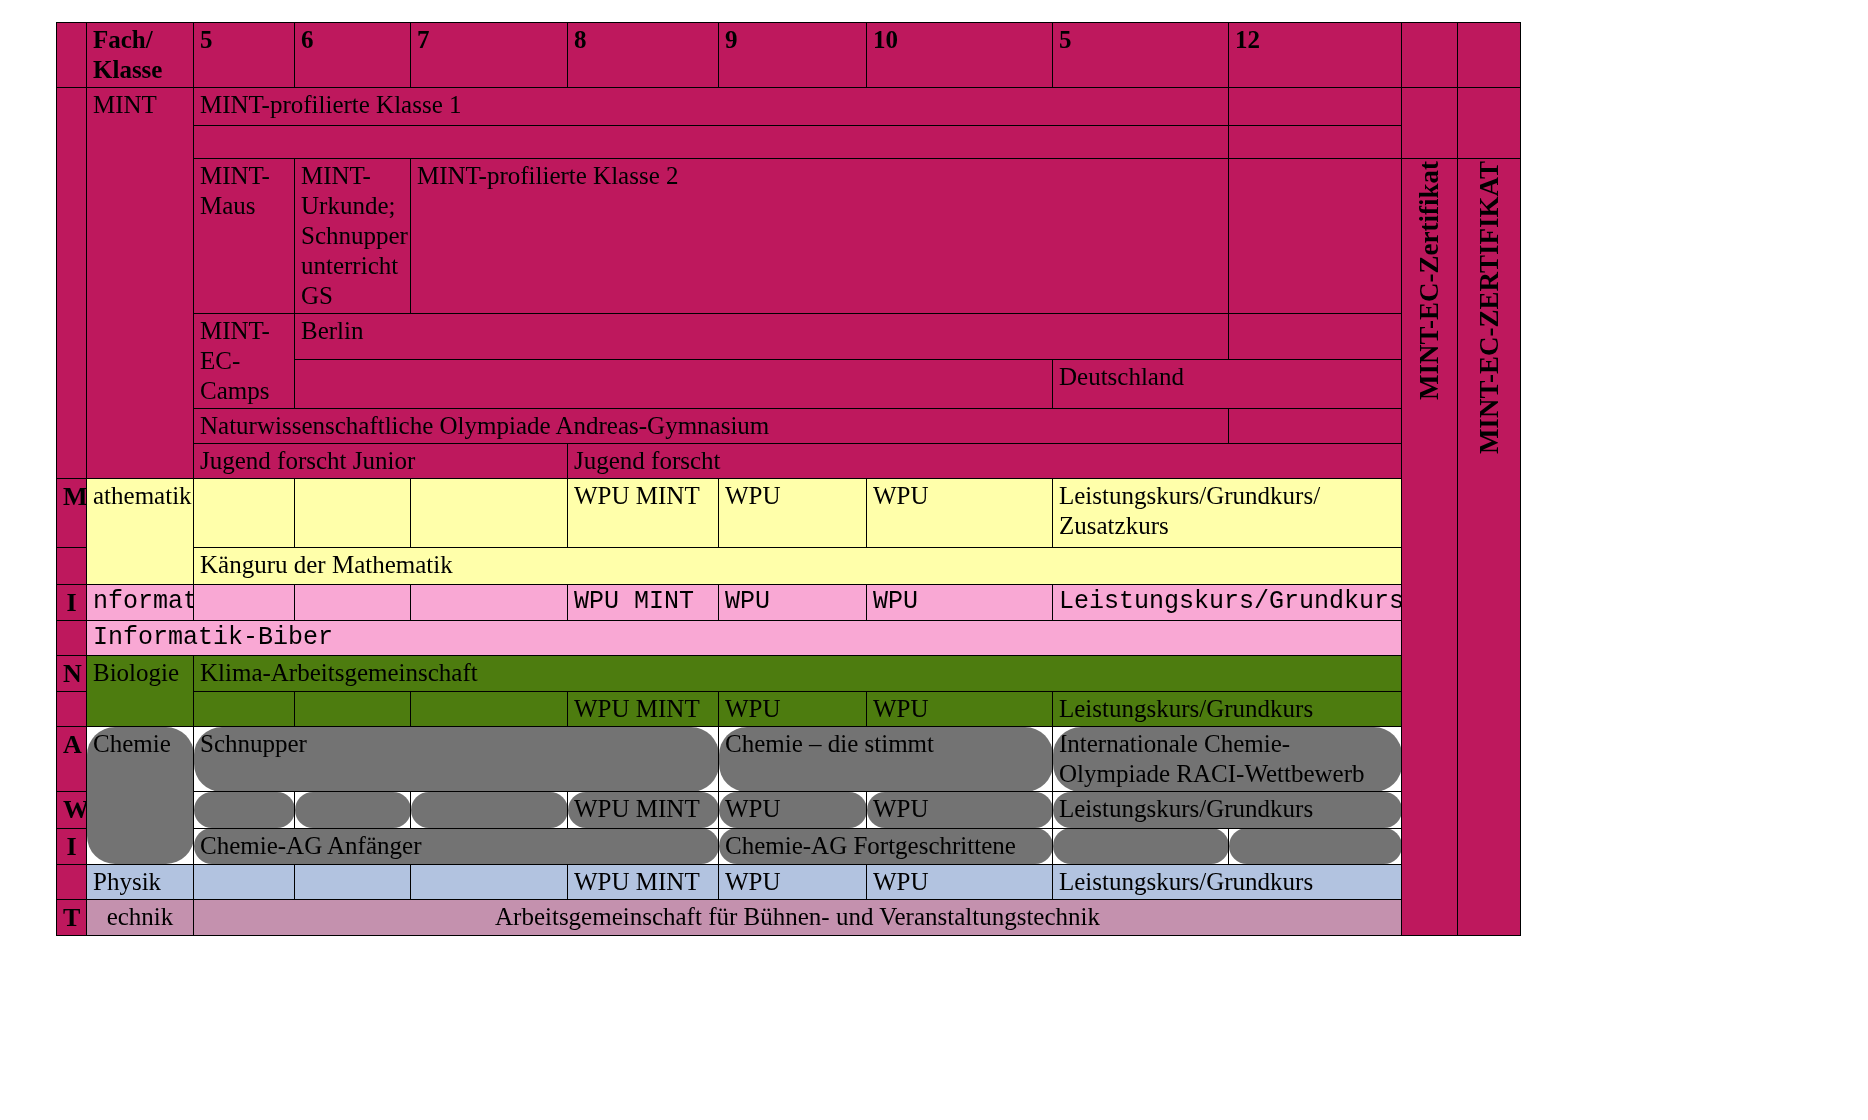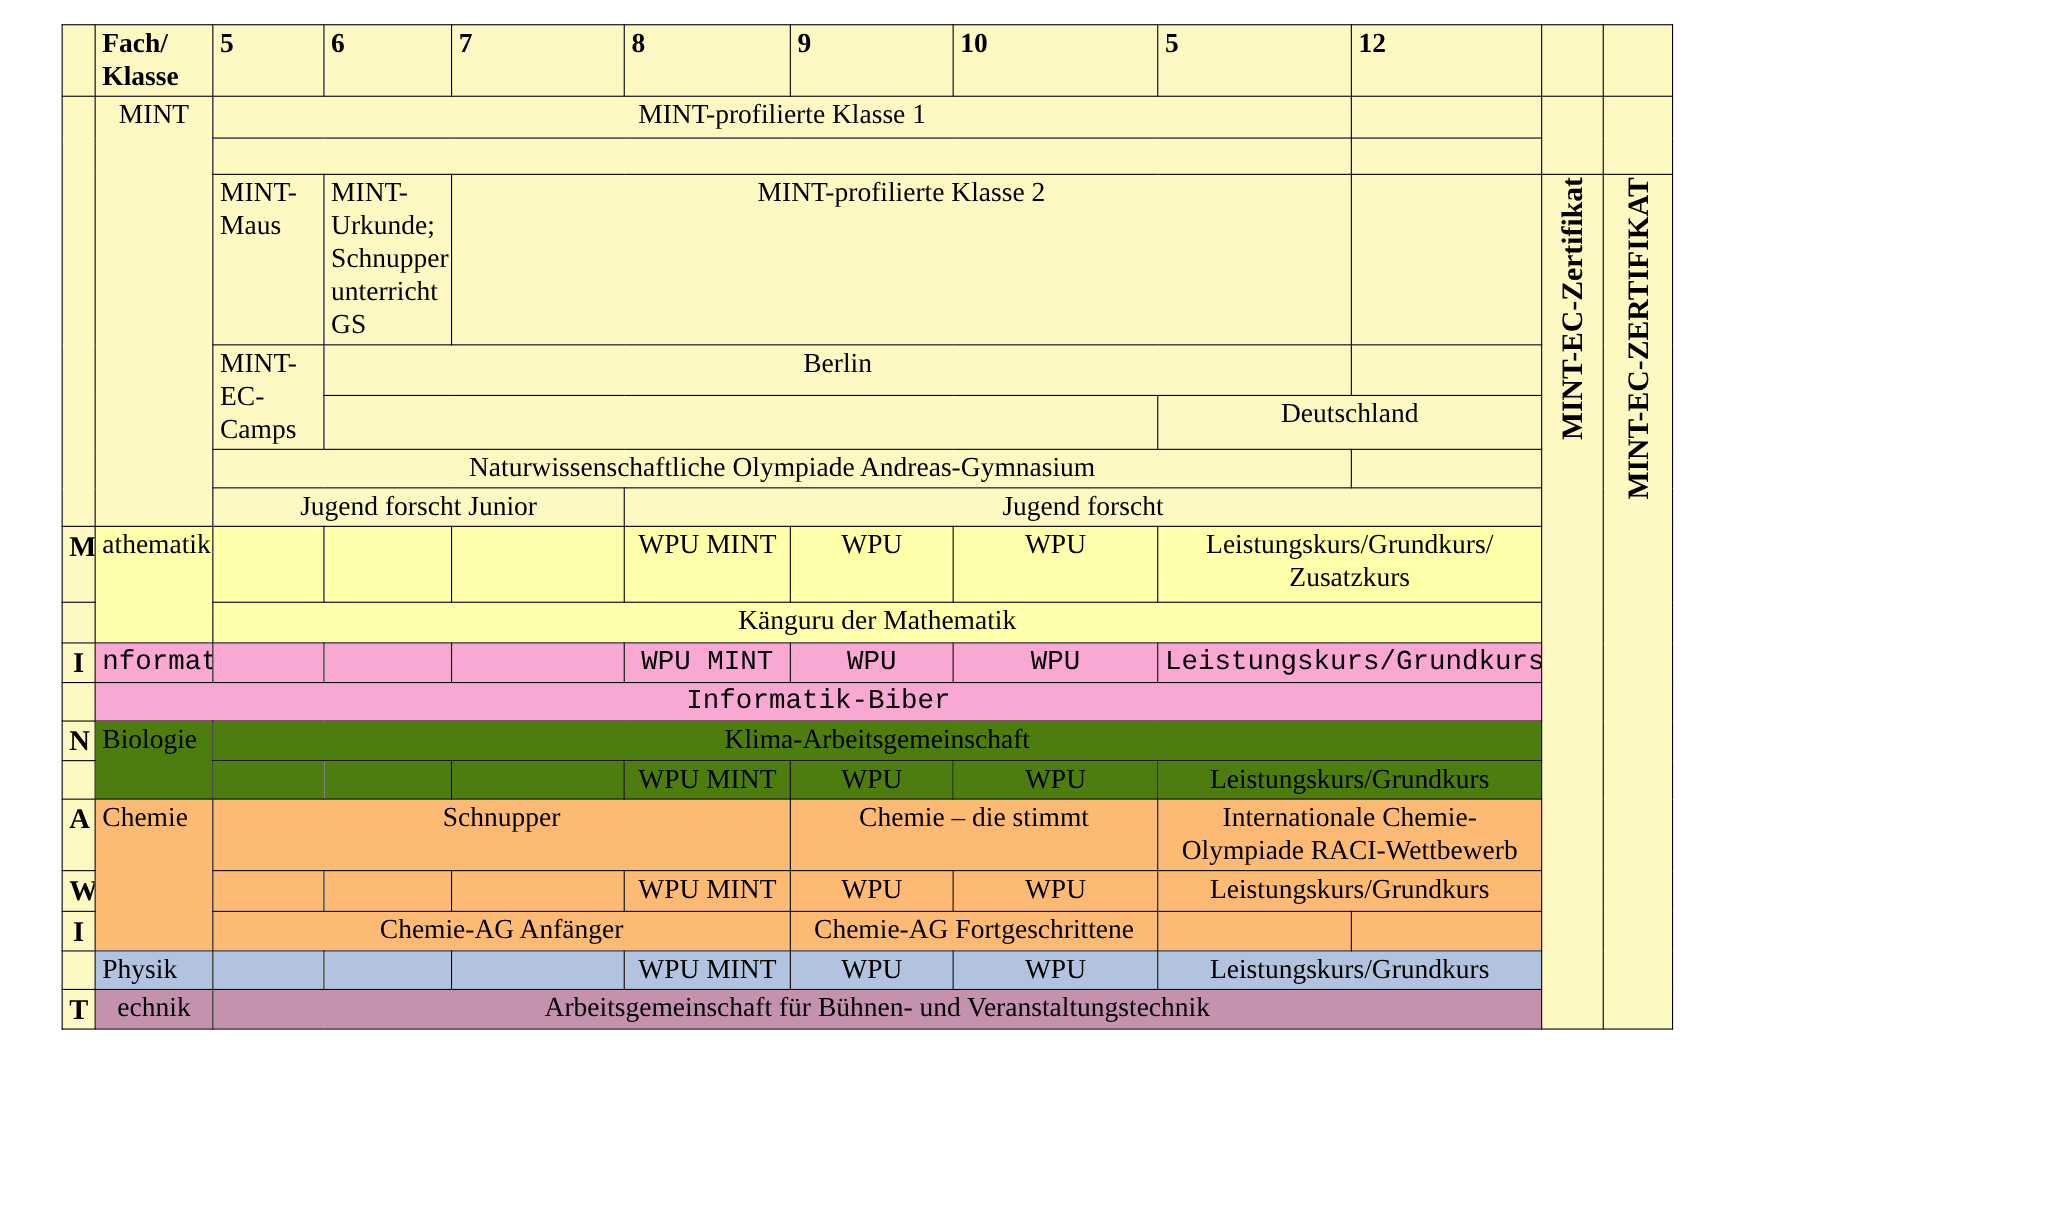--- a/index.html
+++ b/index.html
@@ -14,29 +14,29 @@
     color:#000;
   }
   table.mint td{
     border:1.6px solid #000;
     padding:2px 6px;
     vertical-align:top;
     line-height:1.2;
     overflow:hidden;
   }
   
-  .c-head{background:#fef9c3;}
+  .c-head{background:#be185d;}
   .c-math{background:#ffffaa;margin-left:36px;}
   .c-info{background:#f9a8d4;font-family:Liberation Mono, monospace;}
   .c-bio {background:#4d7c0f;}
-  .c-chem{background:#fdba74;}
+  .c-chem{background:#737373;border-radius:28px;}
   .c-phys{background:#b2c3e0;margin-left:20px;}
   .c-tech{background:#c491ae;text-align:center;}
 
-  .ctr{text-align:center;}
+  .ctr{}
   .bold{font-weight:bold;}
   .mid{vertical-align:middle;}
   .initial{font-weight:bold;text-align:center;vertical-align:middle;font-size:26px;padding:0;}
   .vert{
     writing-mode:vertical-rl;
     transform:rotate(180deg);
     white-space:nowrap;
     font-weight:bold;
     font-size:27px;
     text-align:center;

